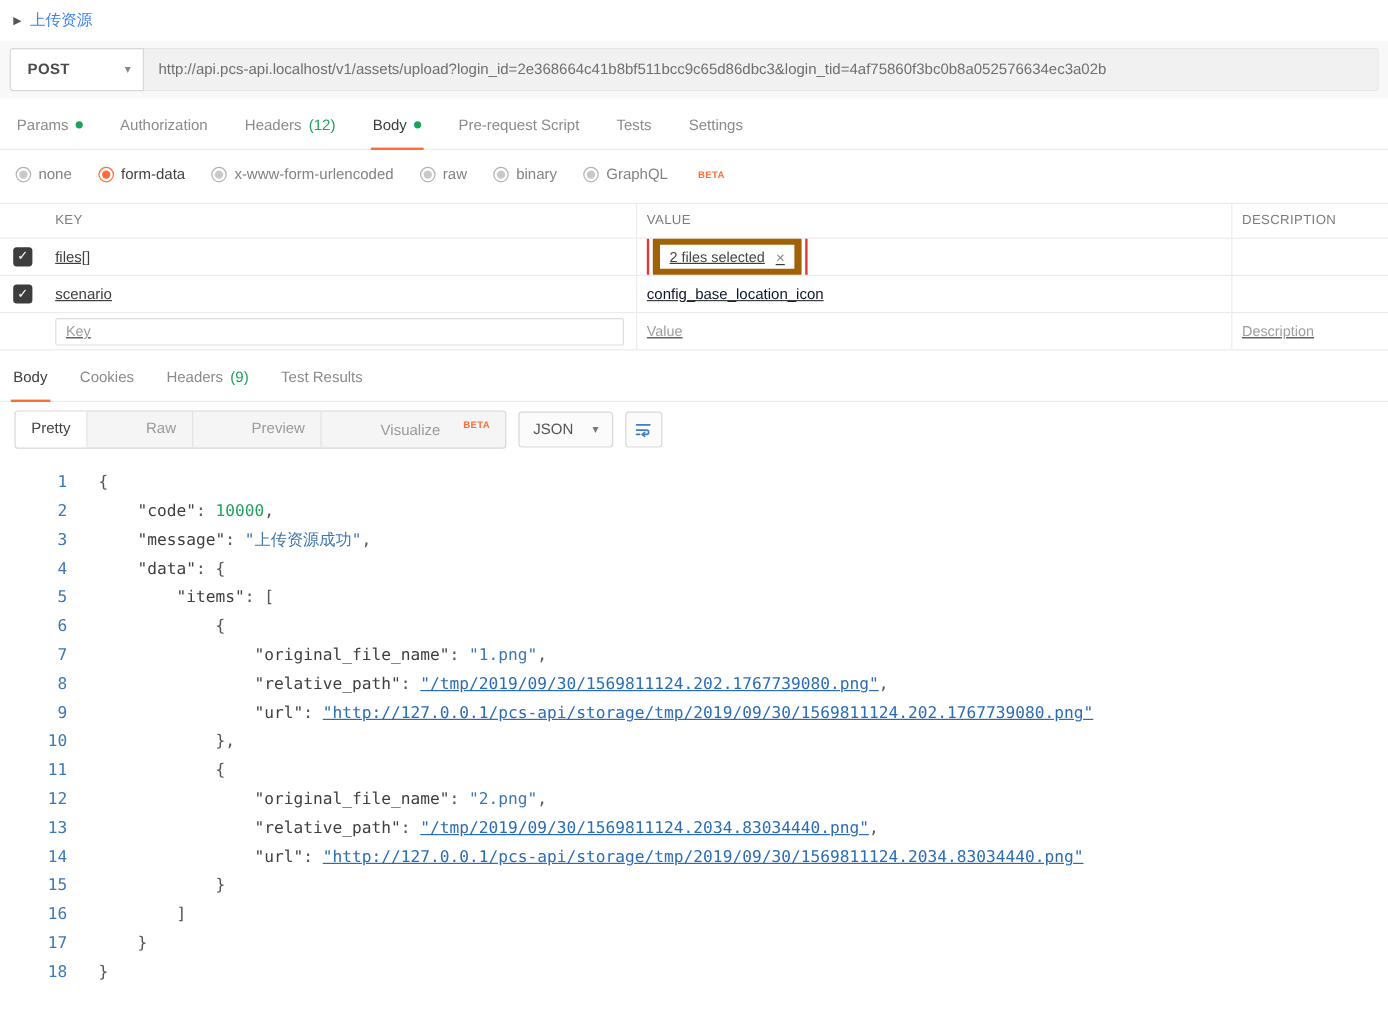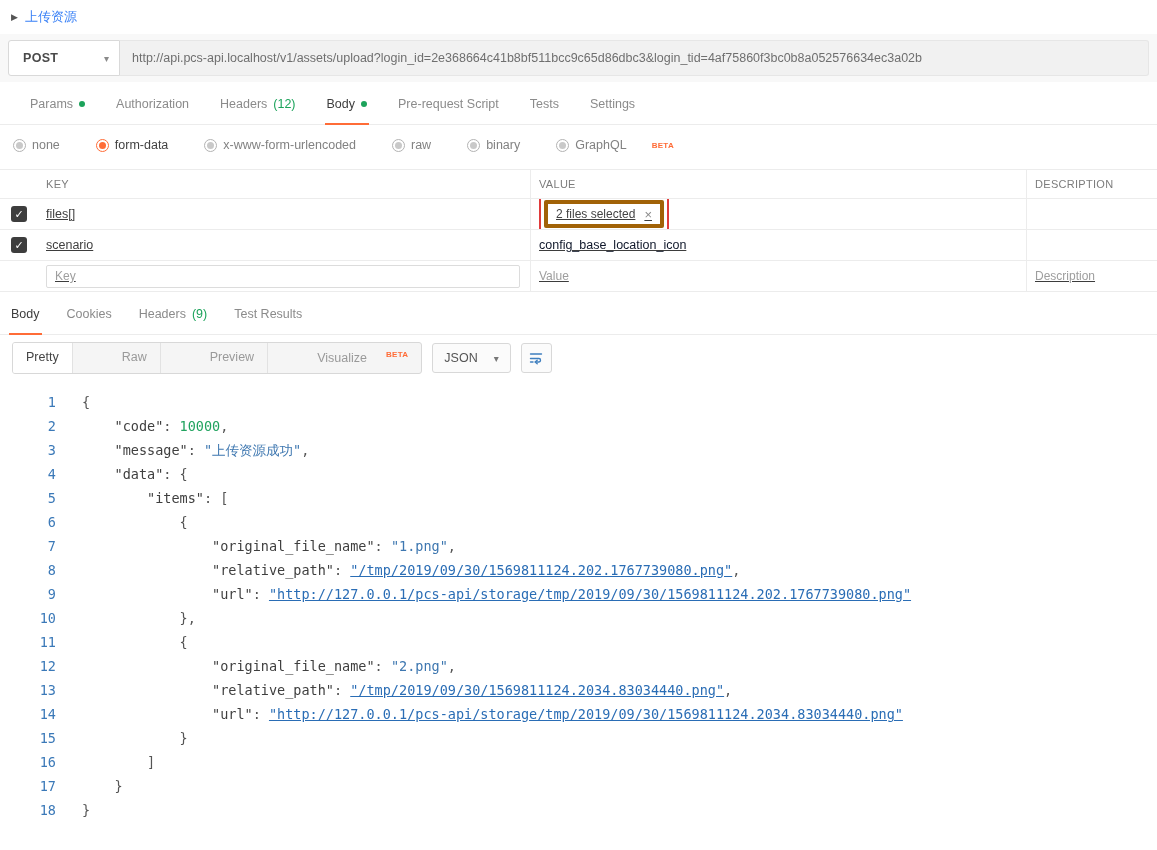--- a/index.html
+++ b/index.html
@@ -34,29 +34,29 @@
   }
   .method-select .method{font-size:12.5px;font-weight:bold;color:#4a4a4a;letter-spacing:.3px;}
   .method-select .chev{font-size:10px;color:#8a8a8a;}
   .url-field{
     flex:1;height:36px;background:#f1f1f1;border:1px solid #e6e6e6;border-left:none;border-radius:0 3px 3px 0;
     display:flex;align-items:center;padding:0 12px;color:#6f6f6f;font-size:12.5px;
     white-space:nowrap;overflow:hidden;text-overflow:ellipsis;cursor:text;
   }
 
   
-  .tabs-row{display:flex;gap:27px;padding:15px 28px 0;border-bottom:1px solid #ececec;}
+  .tabs-row{display:flex;gap:27px;padding:15px 12px 0;border-bottom:1px solid #ececec;}
   .tab{position:relative;display:flex;align-items:center;gap:6px;padding:0 2px 13px;color:#8b8b8b;font-size:12.5px;cursor:pointer;white-space:nowrap;}
   .tab.active{color:#3d3d3d;}
   .tab.active::after{content:"";position:absolute;left:0;right:0;bottom:-1px;height:2px;background:var(--accent,#FF6C37);}
   .dot{width:6px;height:6px;border-radius:50%;background:var(--dot-green,#1CA35B);display:inline-block;}
   .count{color:var(--count-green,#1CA35B);}
 
   
-  .body-type-row{display:flex;align-items:center;gap:36px;height:36px;padding:0 13px;margin-top:2px;}
+  .body-type-row{display:flex;align-items:center;gap:22px;height:36px;padding:0 13px;margin-top:2px;}
   .bt{display:flex;align-items:center;gap:6px;font-size:12.5px;color:#828282;cursor:pointer;}
   .bt.selected{color:#424242;}
   .radio{width:13px;height:13px;border-radius:50%;border:1px solid #b3b3b3;display:flex;align-items:center;justify-content:center;background:#fff;}
   .radio::after{content:"";width:7px;height:7px;border-radius:50%;background:#c9c9c9;}
   .bt.selected .radio{border-color:var(--accent,#FF6C37);}
   .bt.selected .radio::after{background:var(--accent,#FF6C37);}
   .beta{font-size:8px;color:var(--accent,#FF6C37);font-weight:bold;vertical-align:super;margin-left:19px;letter-spacing:.3px;}
 
   
   .form-table{margin-top:6px;border-top:1px solid #ececec;}
@@ -65,21 +65,21 @@
   .ft-head .cell{font-size:11px;color:#7c7c7c;letter-spacing:.3px;}
   .ft-body{height:31px;text-decoration:underline;}
   .cell{padding-left:8px;height:100%;display:flex;align-items:center;overflow:hidden;}
   .cell.c-key,.cell.c-value{border-right:1px solid #ececec;}
   .cell.c-check{justify-content:center;border-right:none;padding-left:0;}
   .key-text{font-size:12.5px;color:#3f3f3f;}
   .value-text{font-size:12.5px;color:#0f172a;}
   .checkbox{width:16px;height:16px;border-radius:3px;background:#3d3d3d;display:flex;align-items:center;justify-content:center;cursor:pointer;}
   .checkbox::after{content:"✓";color:#fff;font-size:11px;line-height:1;}
   .chip-annotation{display:inline-flex;border:2px solid var(--annotation-red,#E03B3B);padding:2px 3px;}
-  .file-chip{display:inline-flex;align-items:center;gap:9px;border:4px solid #a16207;border-radius:2px;background:#fff;padding:3px 8px;cursor:pointer;}
+  .file-chip{display:inline-flex;align-items:center;gap:9px;border:6px solid #a16207;border-radius:2px;background:#fff;padding:3px 8px;cursor:pointer;}
   .file-chip .chip-label{font-size:12px;color:#444;}
   .file-chip .chip-x{font-size:13px;color:#8a8a8a;cursor:pointer;line-height:1;}
   .ph-input{flex:1;height:23px;margin-right:10px;border:1px solid #dcdcdc;border-radius:2px;display:flex;align-items:center;padding-left:8px;color:#9e9e9e;font-size:12px;cursor:text;background:#fff;}
   .ph-text{color:#9e9e9e;font-size:12px;}
 
   
   .resp-tabs{display:flex;gap:23px;padding:13px 9px 0;border-bottom:1px solid #ececec;margin-top:2px;}
 
   
   .resp-toolbar{display:flex;align-items:center;gap:10px;height:46px;padding:0 12px;}

